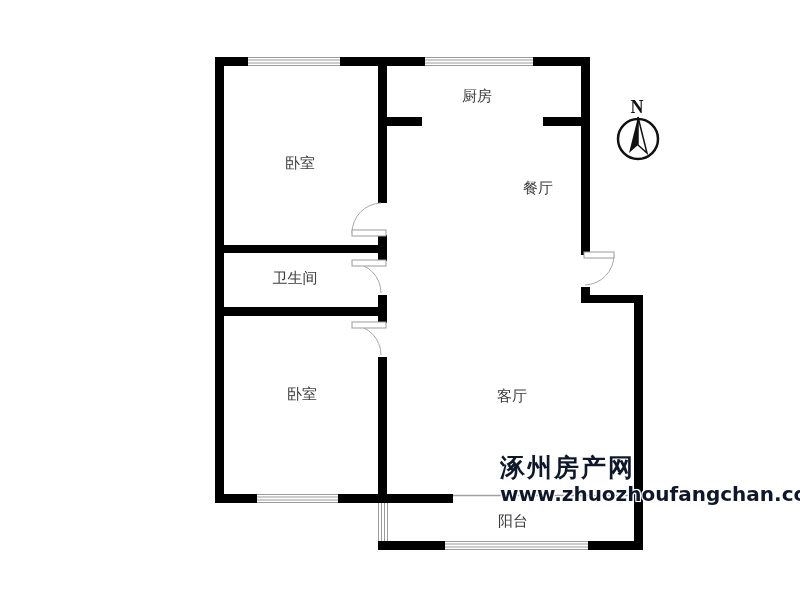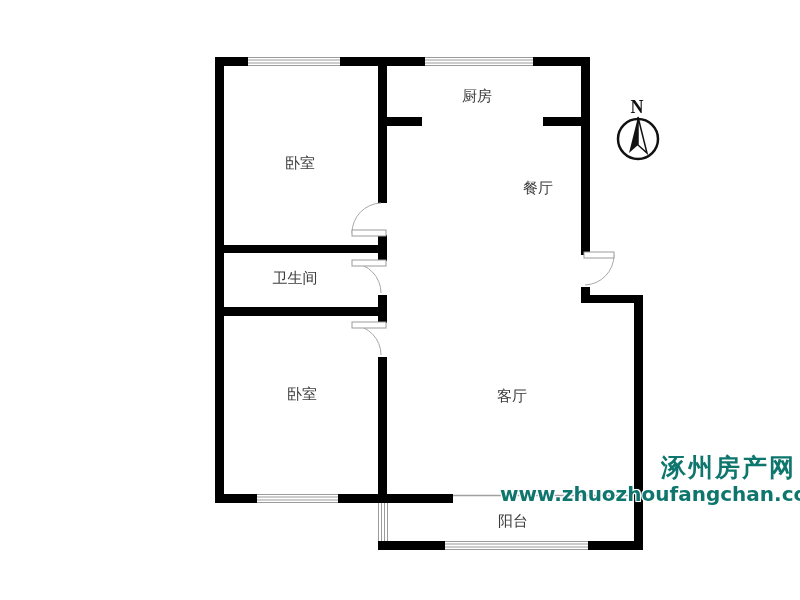--- a/index.html
+++ b/index.html
@@ -36,22 +36,22 @@
     font-size: 18px;
     font-weight: bold;
     fill: #111111;
     text-anchor: middle;
   }
   .watermark {
     position: absolute;
     left: 500px;
     top: 454px;
     width: 296px;
-    text-align: right;
-    color: #0f766e;
+    text-align: left;
+    color: #0f172a;
     font-weight: bold;
     line-height: 1.15;
     pointer-events: none;
   }
   .watermark .wm1 {
     font-size: 25px;
     letter-spacing: 2px;
     text-shadow: -1px -1px 0 #fff, 1px -1px 0 #fff, -1px 1px 0 #fff,
                   1px 1px 0 #fff, 0 0 2px #fff;
   }

